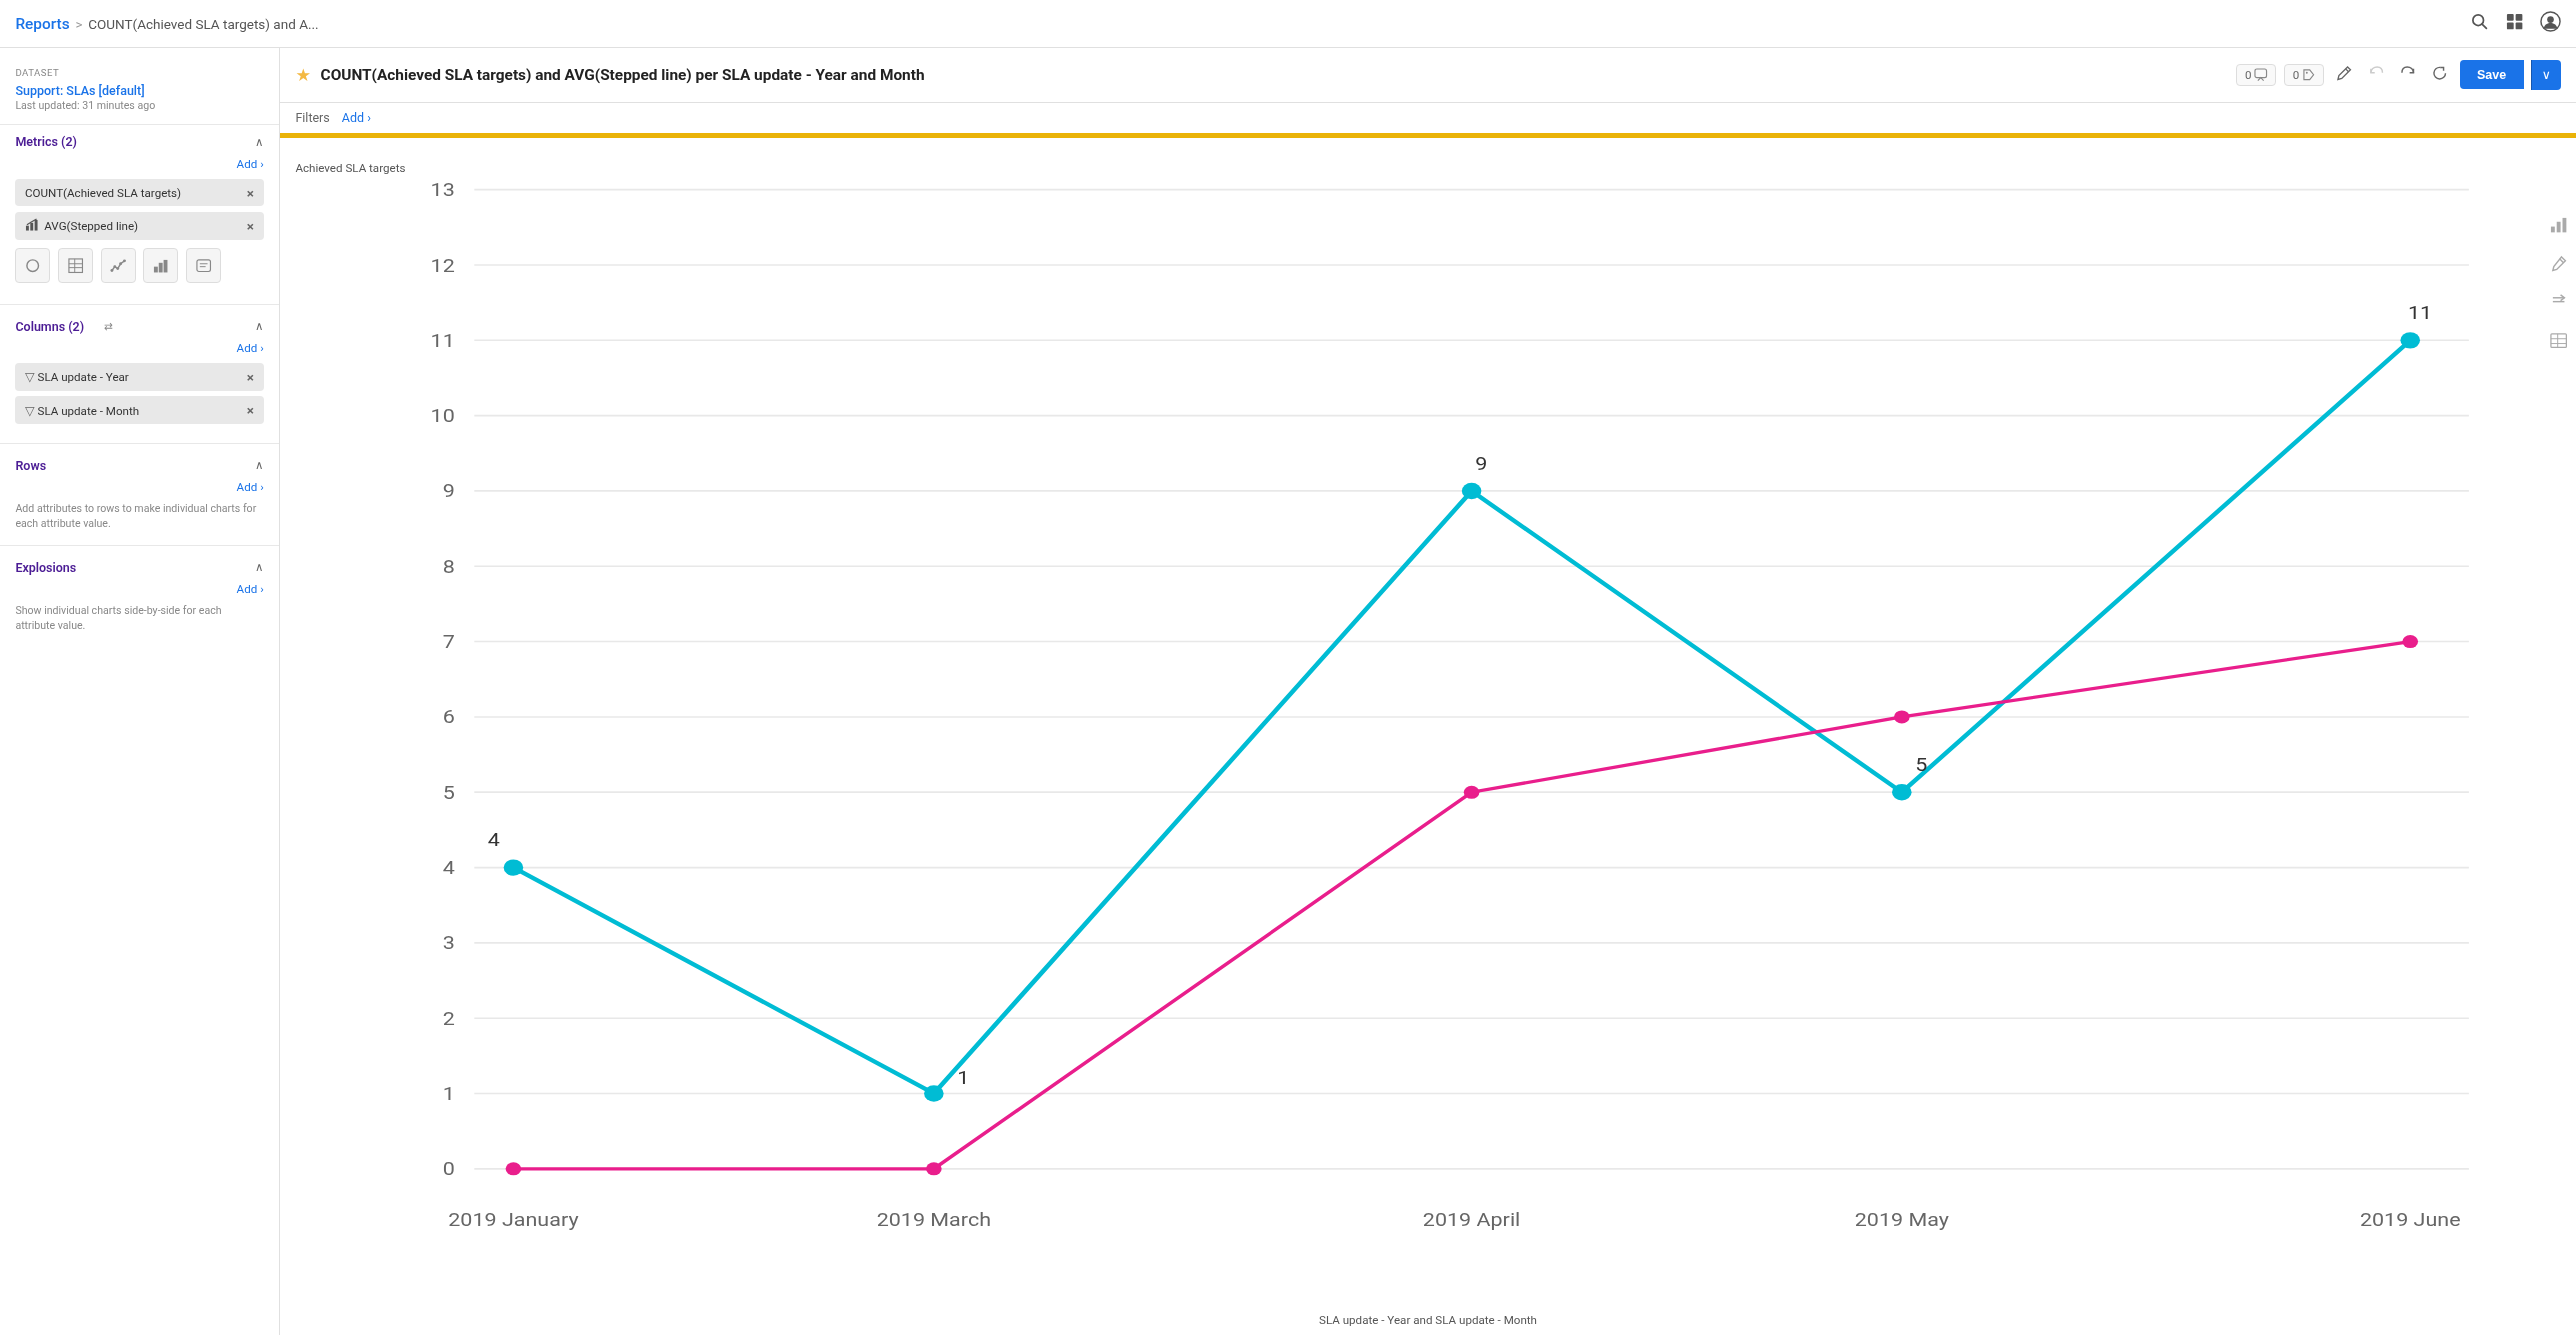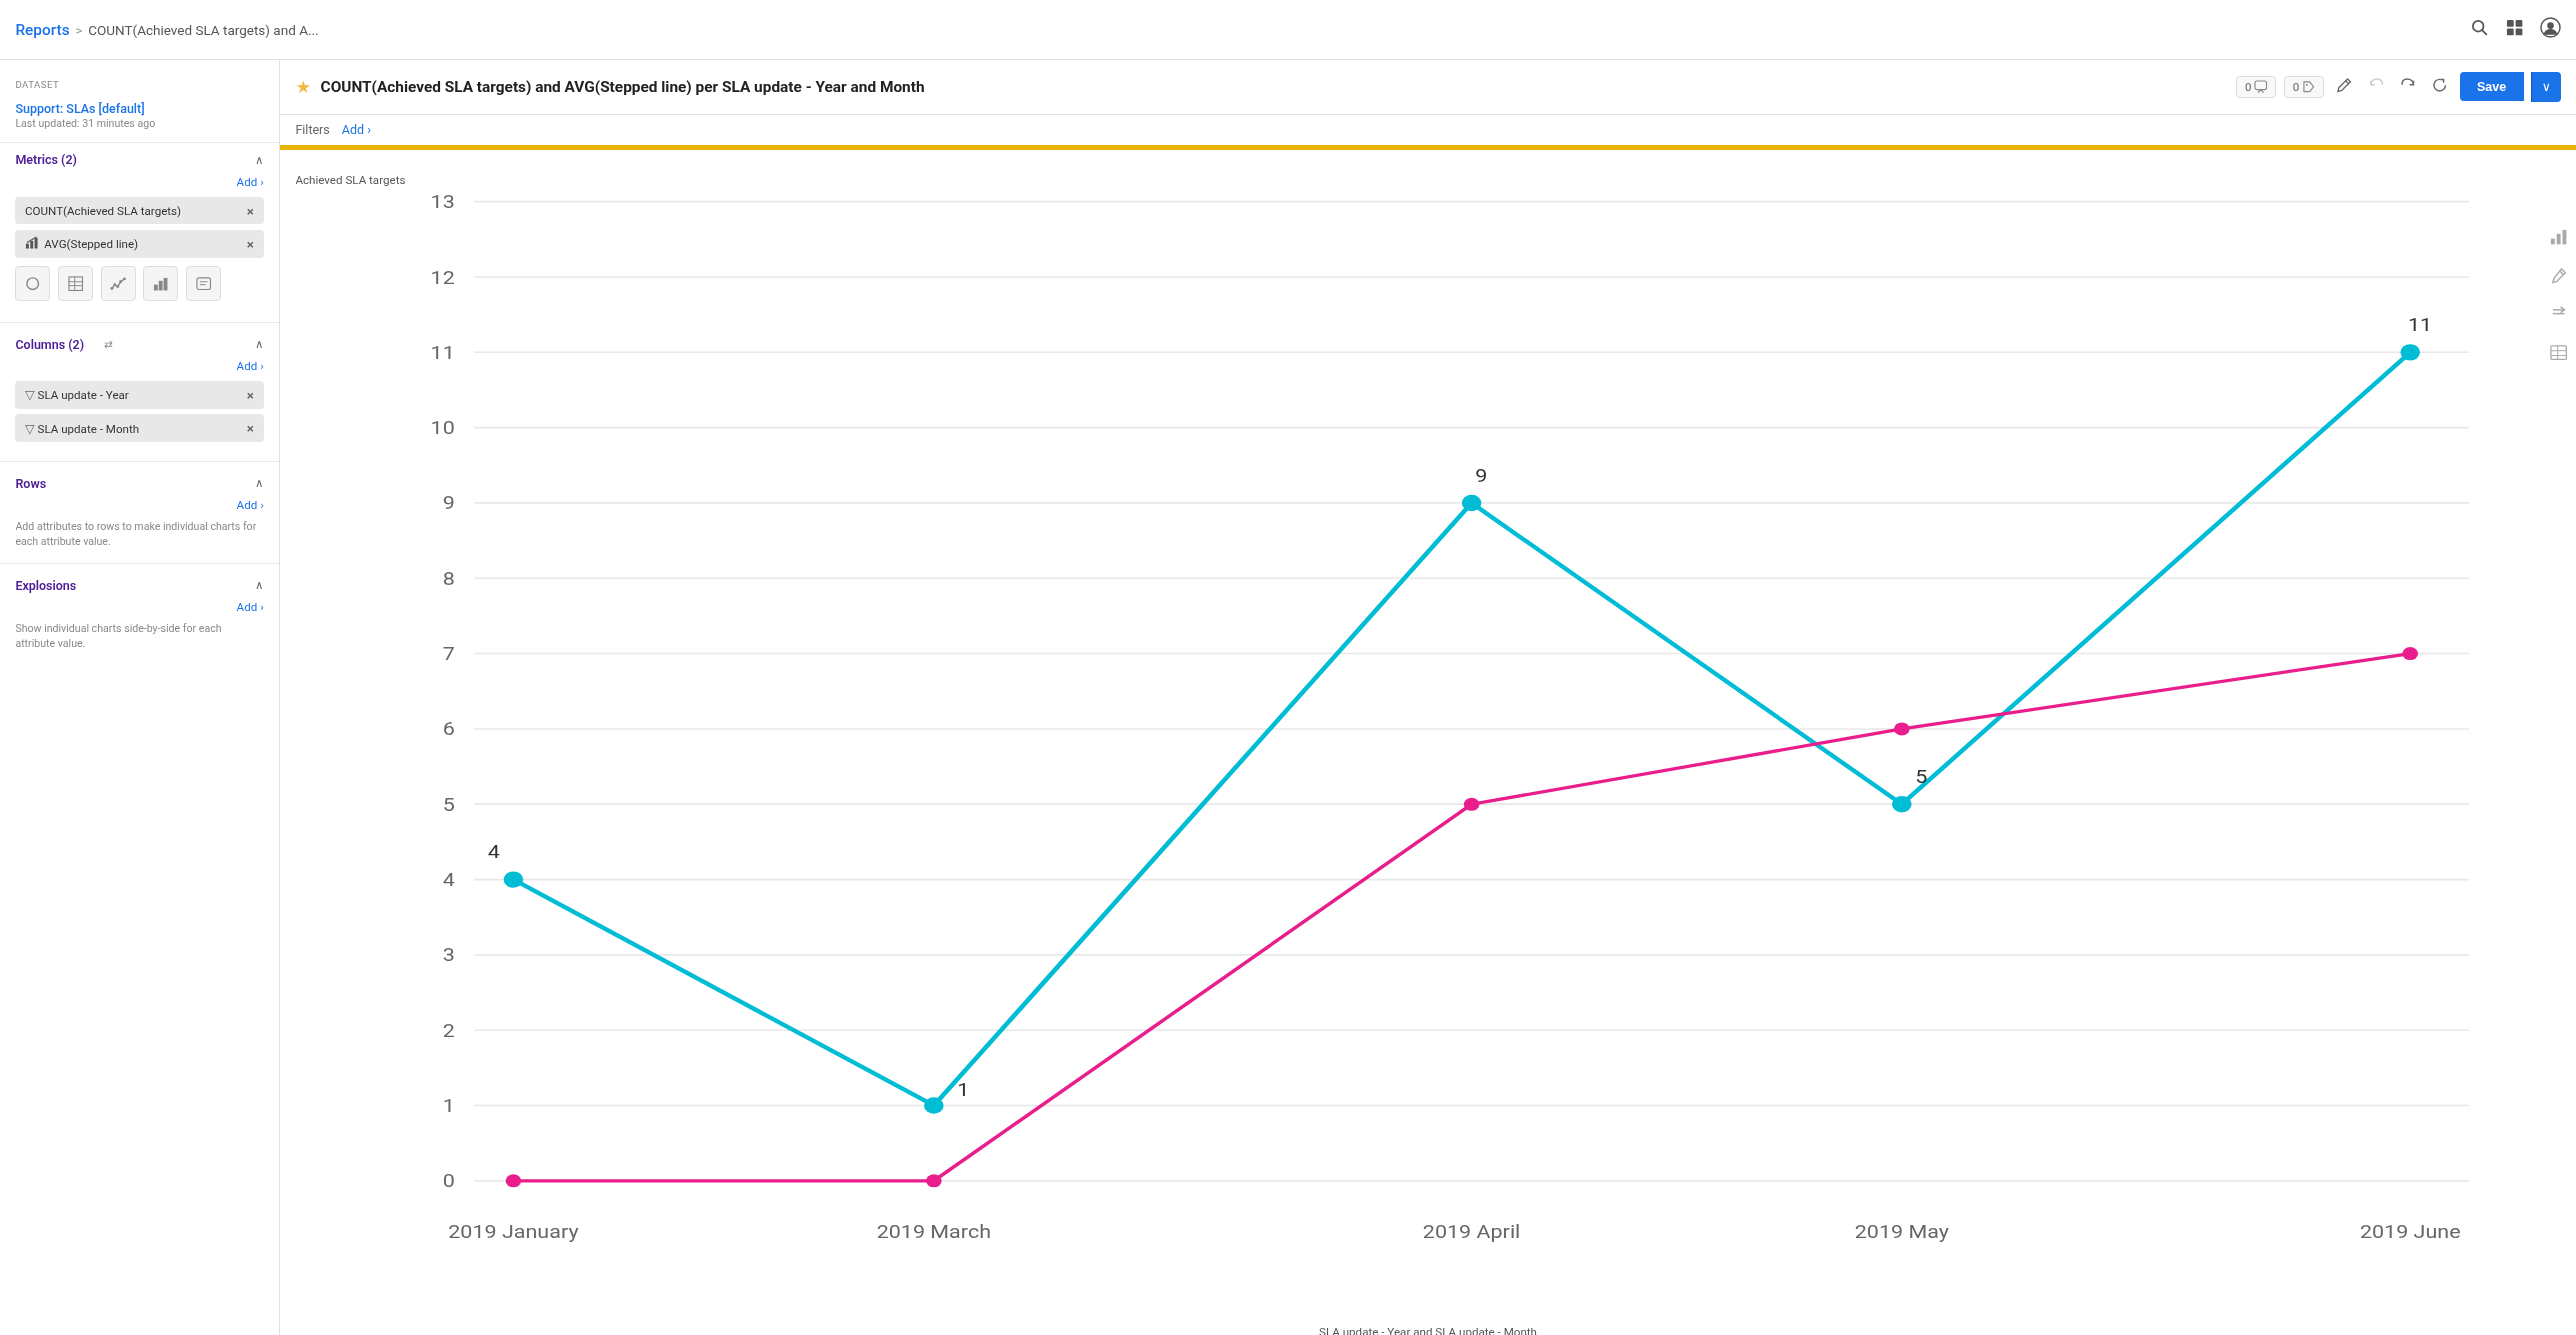--- a/index.html
+++ b/index.html
@@ -1,40 +1,40 @@
 <!DOCTYPE html>
 <html><head>
   <meta charset="utf-8">
   <style>
     * { box-sizing: border-box; margin: 0; padding: 0; }
     body { font-family: -apple-system, BlinkMacSystemFont, 'Segoe UI', Roboto, Arial, sans-serif; background: #fff; color: #333; font-size: 12.5px; overflow: hidden; }
 
     
     .top-nav {
       display: flex; align-items: center; justify-content: space-between;
-      padding: 0 15.4px; height: 60px; border-bottom: 1px solid #e0e0e0;
+      padding: 0 15.4px; height: 48px; border-bottom: 1px solid #e0e0e0;
       background: #fff;
     }
     .top-nav-left { display: flex; align-items: center; gap: 5.8px; }
     .top-nav-reports { color: #1a73e8; font-size: 15.4px; font-weight: 500; cursor: pointer; }
     .top-nav-sep { color: #999; font-size: 13.5px; }
     .top-nav-title { color: #555; font-size: 13.5px; }
     .top-nav-right { display: flex; align-items: center; gap: 15.4px; }
     .top-nav-icon { color: #666; font-size: 17.4px; cursor: pointer; }
 
     
     .main-layout { display: flex; height: calc(100vh - 48px); }
 
     
     .sidebar {
       width: 280px; min-width: 280px; border-right: 1px solid #e0e0e0;
       overflow-y: auto; padding: 11.6px 0;
     }
     .dataset-section { padding: 7.7px 15.4px 11.6px; border-bottom: 1px solid #e8e8e8; }
-    .dataset-label { font-size: 9.6px; color: #888; text-transform: uppercase; letter-spacing: 0.5px; margin-bottom: 11px; }
+    .dataset-label { font-size: 9.6px; color: #888; text-transform: uppercase; letter-spacing: 0.5px; margin-bottom: 5px; }
     .dataset-name { font-size: 12.5px; color: #1a73e8; font-weight: 500; }
     .dataset-updated { font-size: 10.6px; color: #888; margin-top: 1px; }
 
     .section { padding: 9.6px 15.4px; }
     .section-header { display: flex; align-items: center; justify-content: space-between; margin-bottom: 7.7px; }
     .section-title { font-size: 12.5px; font-weight: 600; color: #4c1d95; }
     .section-toggle { color: #666; font-size: 11.6px; cursor: pointer; }
     .add-link { color: #1a73e8; font-size: 11.6px; cursor: pointer; text-align: right; display: block; margin-bottom: 7.7px; }
 
     .metric-chip, .column-chip {

